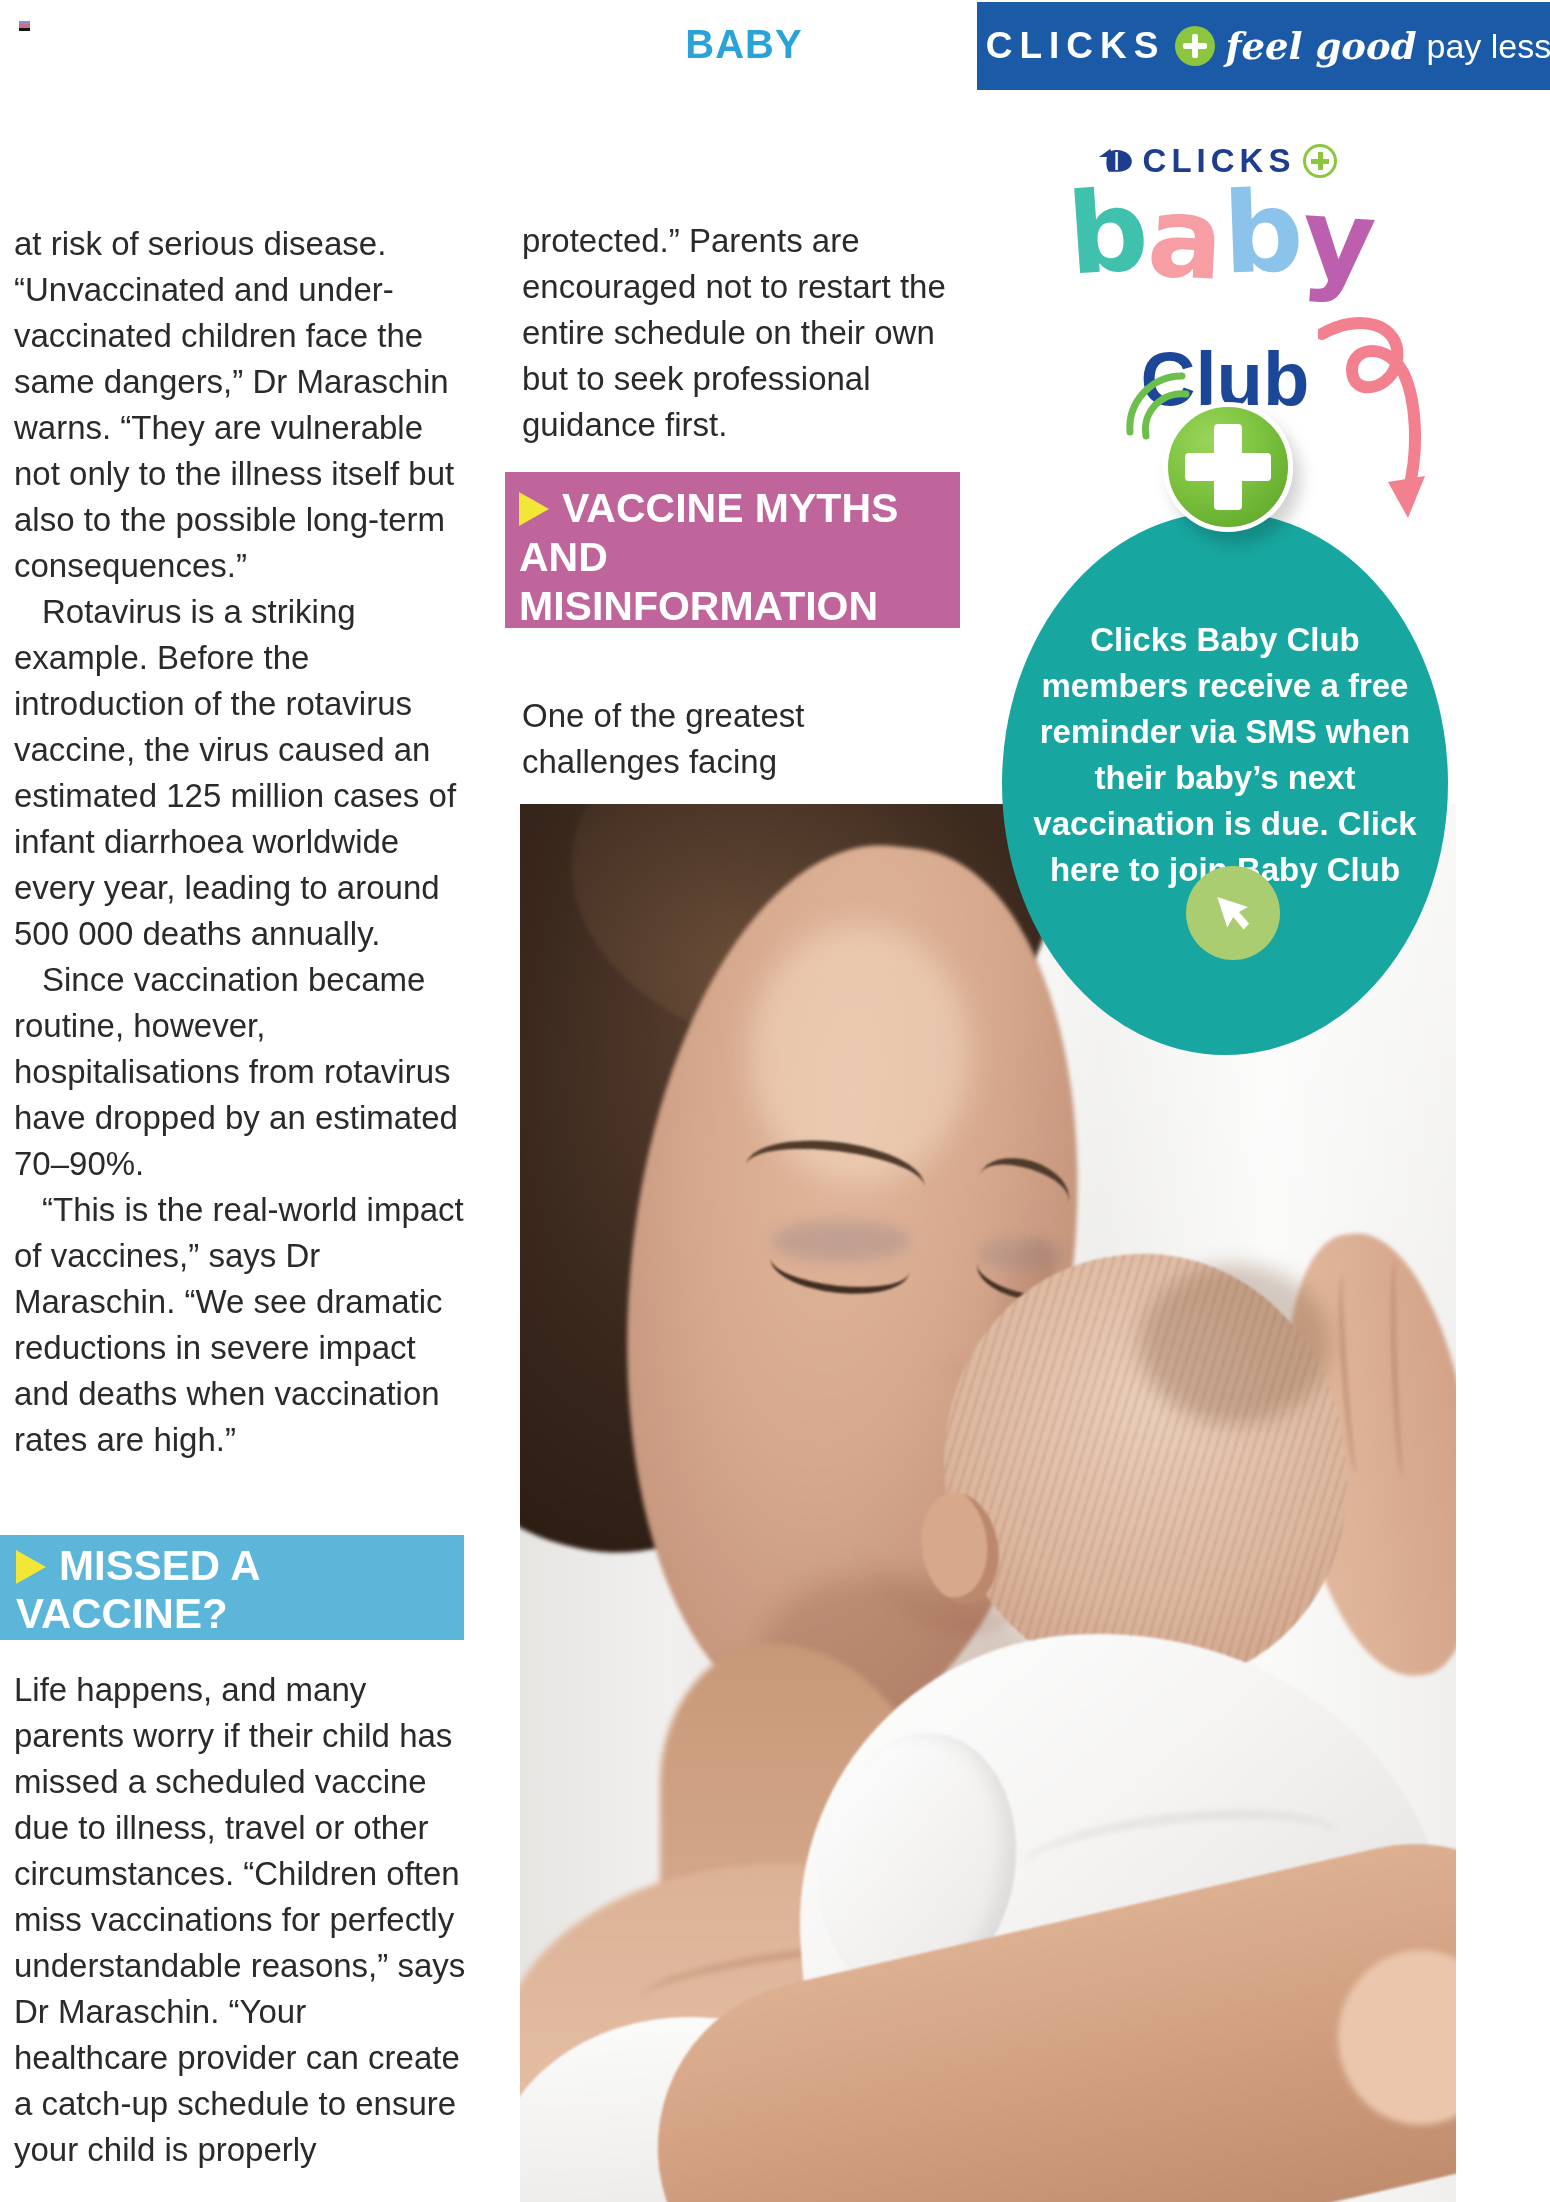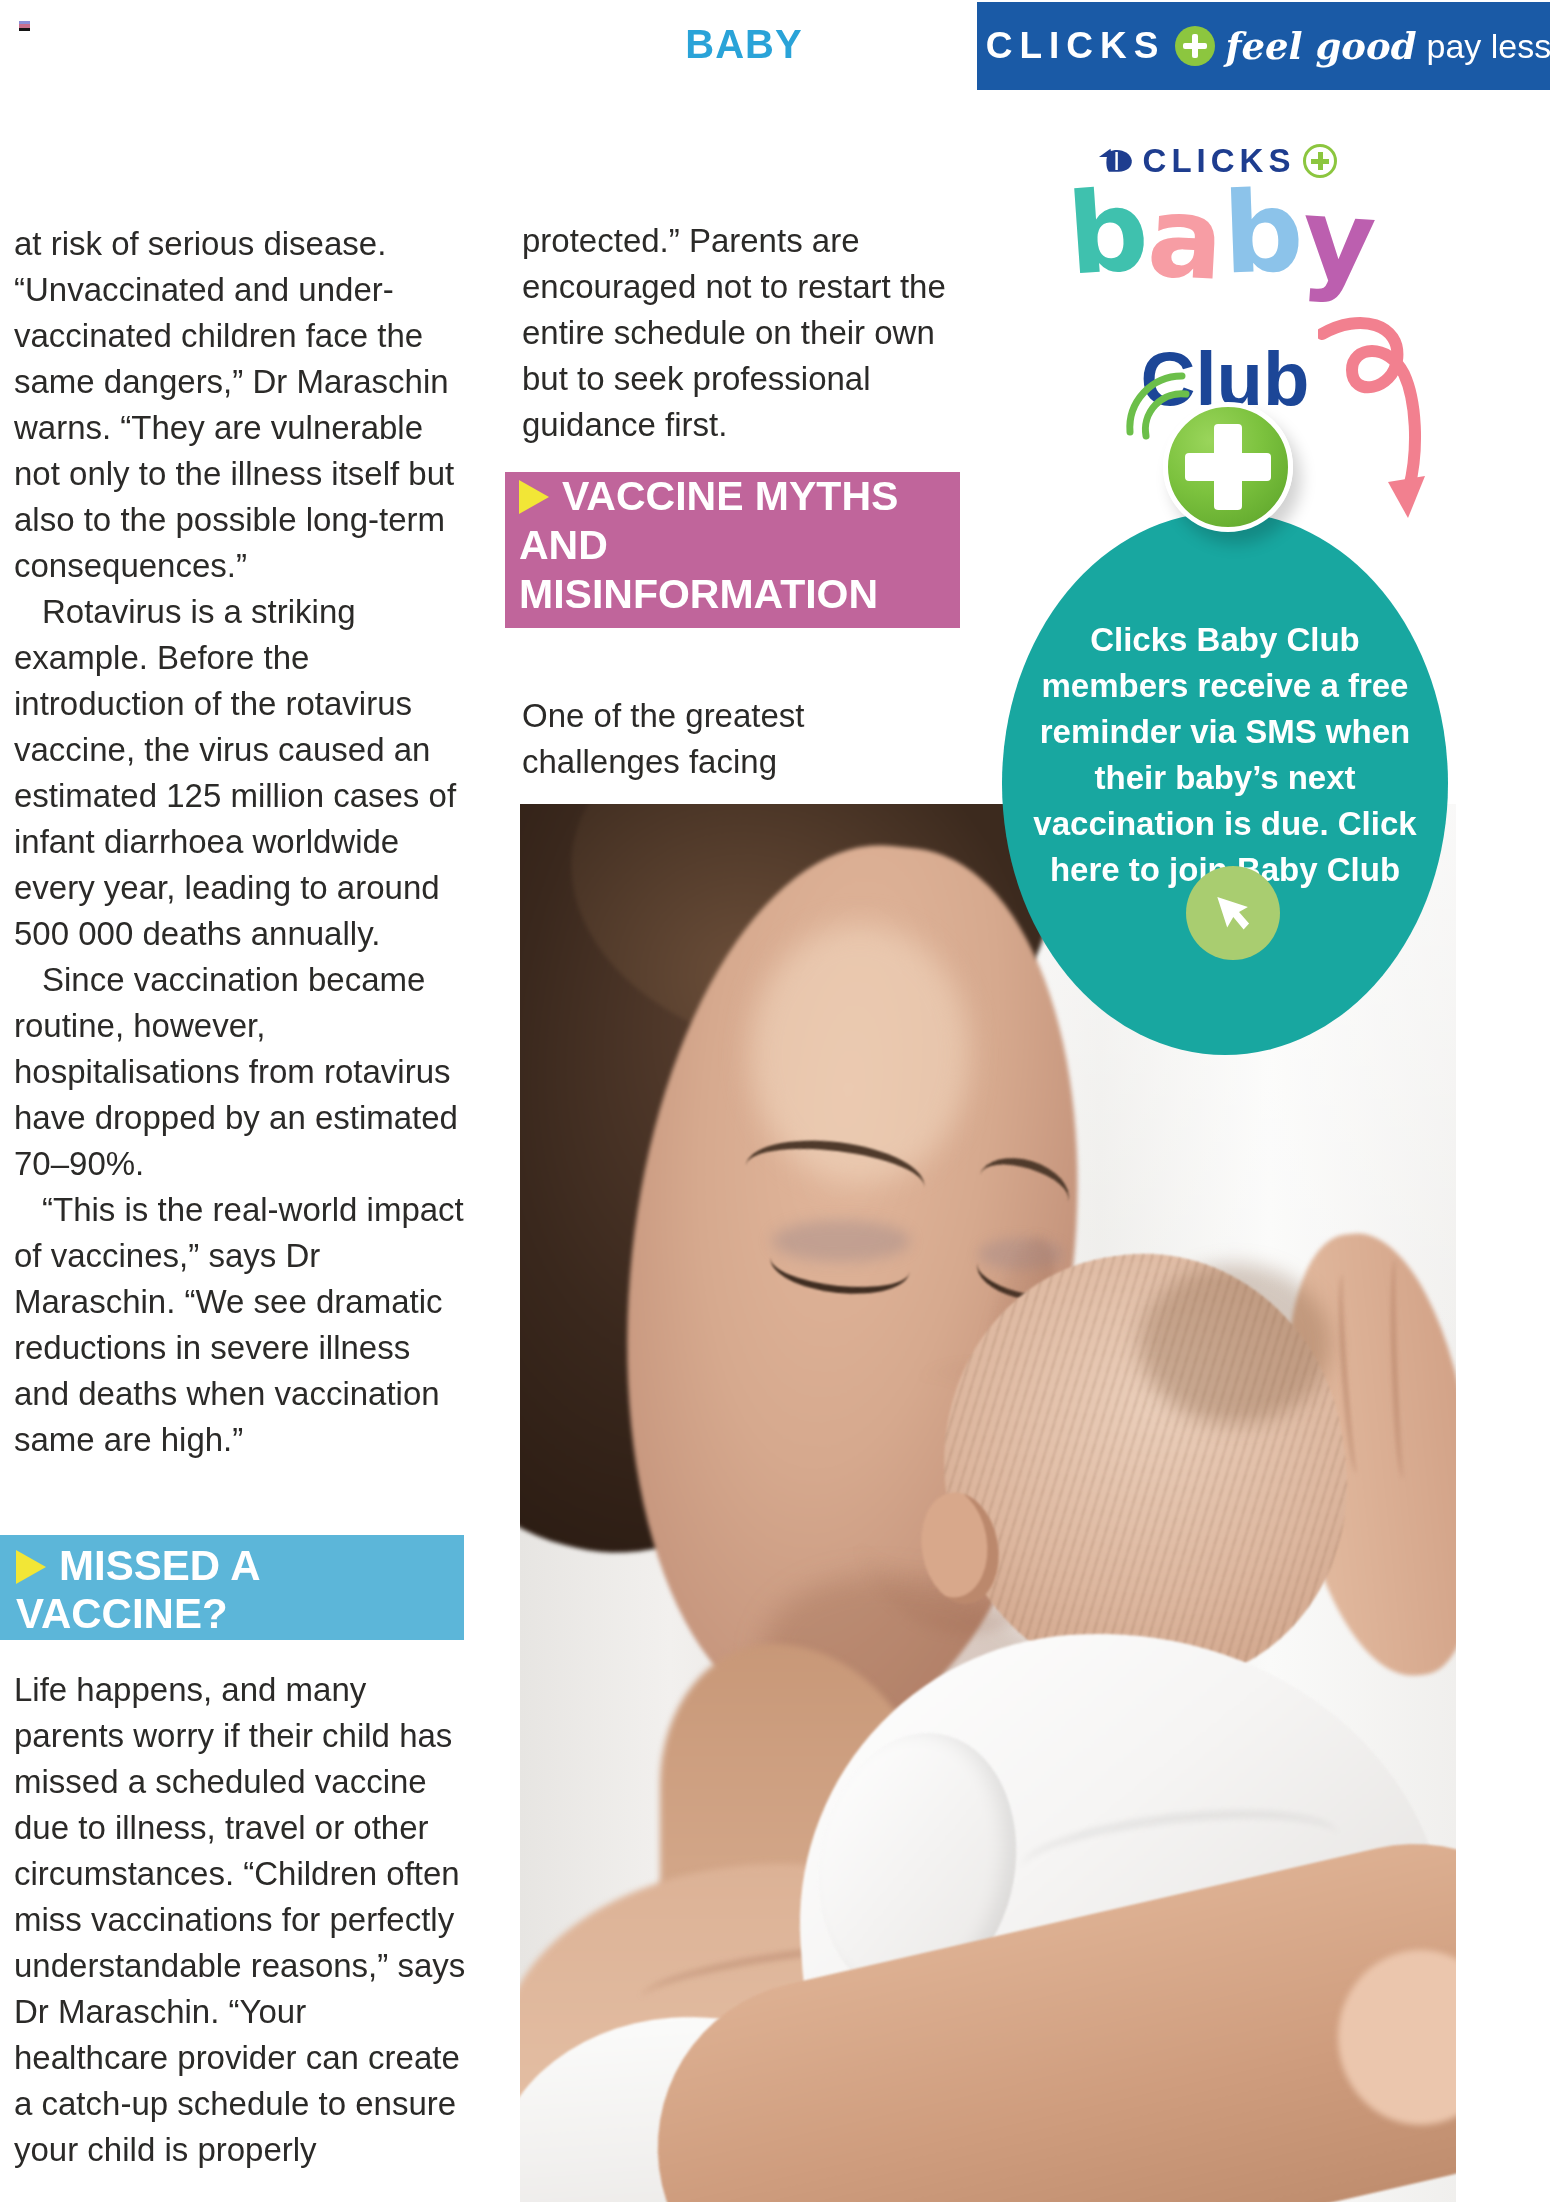--- a/index.html
+++ b/index.html
@@ -32,21 +32,21 @@
   #left-col-cont{left:14px;top:1667px;width:455px;}
   #mid-col{left:522px;top:218px;width:440px;}
   #mid-col2{left:522px;top:693px;width:440px;}
 
   .hbox{position:absolute;color:#ffffff;font-weight:bold;}
   .tri{display:inline-block;width:30px;height:34px;background:#f2e636;
        clip-path:polygon(0 0,100% 50%,0 100%);margin-right:13px;vertical-align:-4px;}
   #missed-box{left:0;top:1535px;width:464px;height:105px;background:#5cb6d9;
               font-size:42px;line-height:48px;padding:7px 10px 0 16px;box-sizing:border-box;}
   #myths-box{left:505px;top:472px;width:455px;height:156px;background:#c0659b;
-             font-size:41px;line-height:49px;padding:0 8px 0 14px;box-sizing:border-box;}
+             font-size:41px;line-height:49px;padding:12px 8px 0 14px;box-sizing:border-box;}
 
   
   .bc-row{position:absolute;left:1062px;top:142px;width:312px;display:flex;align-items:center;
           justify-content:center;gap:8px;color:#1e3d8f;}
   .bc-row .brand{font-size:33px;font-weight:bold;letter-spacing:5px;white-space:nowrap;}
   .plus-ring{width:34px;height:34px;border-radius:50%;background:#fff;border:3px solid #8cc63f;
              position:relative;flex:0 0 auto;box-sizing:border-box;}
   .plus-ring::before,.plus-ring::after{content:"";position:absolute;background:#8cc63f;}
   .plus-ring::before{left:5px;top:12px;width:18px;height:5px;}
   .plus-ring::after{left:12px;top:5px;width:5px;height:18px;}
@@ -184,21 +184,21 @@
     <span class="brand">CLICKS</span>
     <span class="plus-badge"></span>
     <span class="script">feel good</span>
     <span class="payless">pay less</span>
   </div>
 
   <div class="col" id="left-col">
     <p>at risk of serious disease. “Unvaccinated and under-vaccinated children face the same dangers,” Dr Maraschin warns. “They are vulnerable not only to the illness itself but also to the possible long-term consequences.”</p>
     <p class="ind">Rotavirus is a striking example. Before the introduction of the rotavirus vaccine, the virus caused an estimated 125 million cases of infant diarrhoea worldwide every year, leading to around 500 000 deaths annually.</p>
     <p class="ind">Since vaccination became routine, however, hospitalisations from rotavirus have dropped by an estimated 70–90%.</p>
-    <p class="ind">“This is the real-world impact of vaccines,” says Dr Maraschin. “We see dramatic reductions in severe illness and deaths when vaccination same are high.”</p>
+    <p class="ind">“This is the real-world impact of vaccines,” says Dr Maraschin. “We see dramatic reductions in severe impact and deaths when vaccination rates are high.”</p>
   </div>
 
   <div class="hbox" id="missed-box">
     <span class="tri"></span><span>MISSED A VACCINE?</span>
   </div>
 
   <div class="col" id="mid-col">
     <p>protected.” Parents are encouraged not to restart the entire schedule on their own but to seek professional guidance first.</p>
   </div>
 

